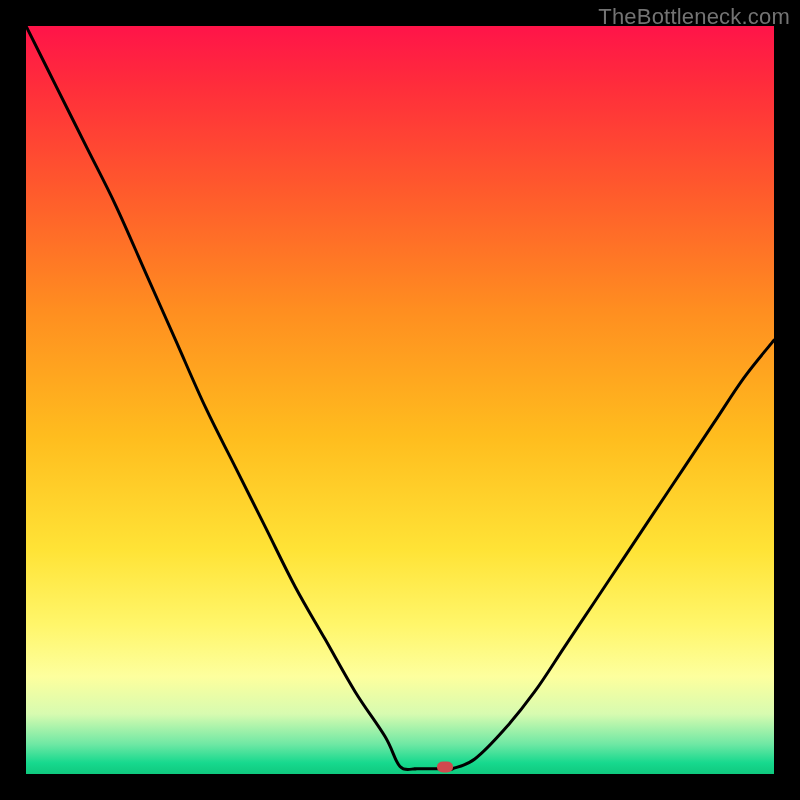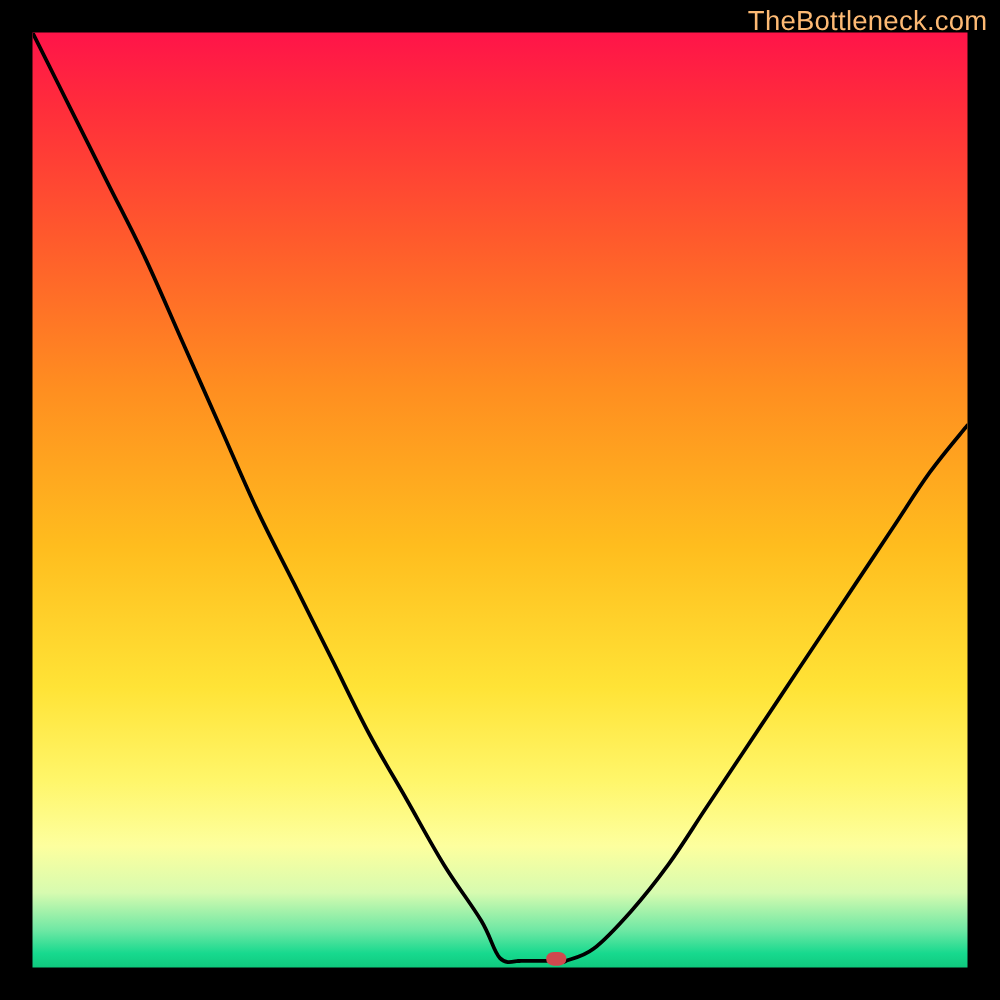--- a/index.html
+++ b/index.html
@@ -14,21 +14,21 @@
   .frame {
     position: relative;
     width: 800px;
     height: 800px;
     background: #000;
   }
   .watermark {
     position: absolute;
     top: 4px;
     right: 10px;
-    color: #fdba74;
+    color: #737373;
     font-size: 22px;
     font-weight: 500;
     letter-spacing: 0.2px;
     z-index: 5;
   }
   .plot {
     position: absolute;
     left: 26px;
     top: 26px;
     width: 748px;

